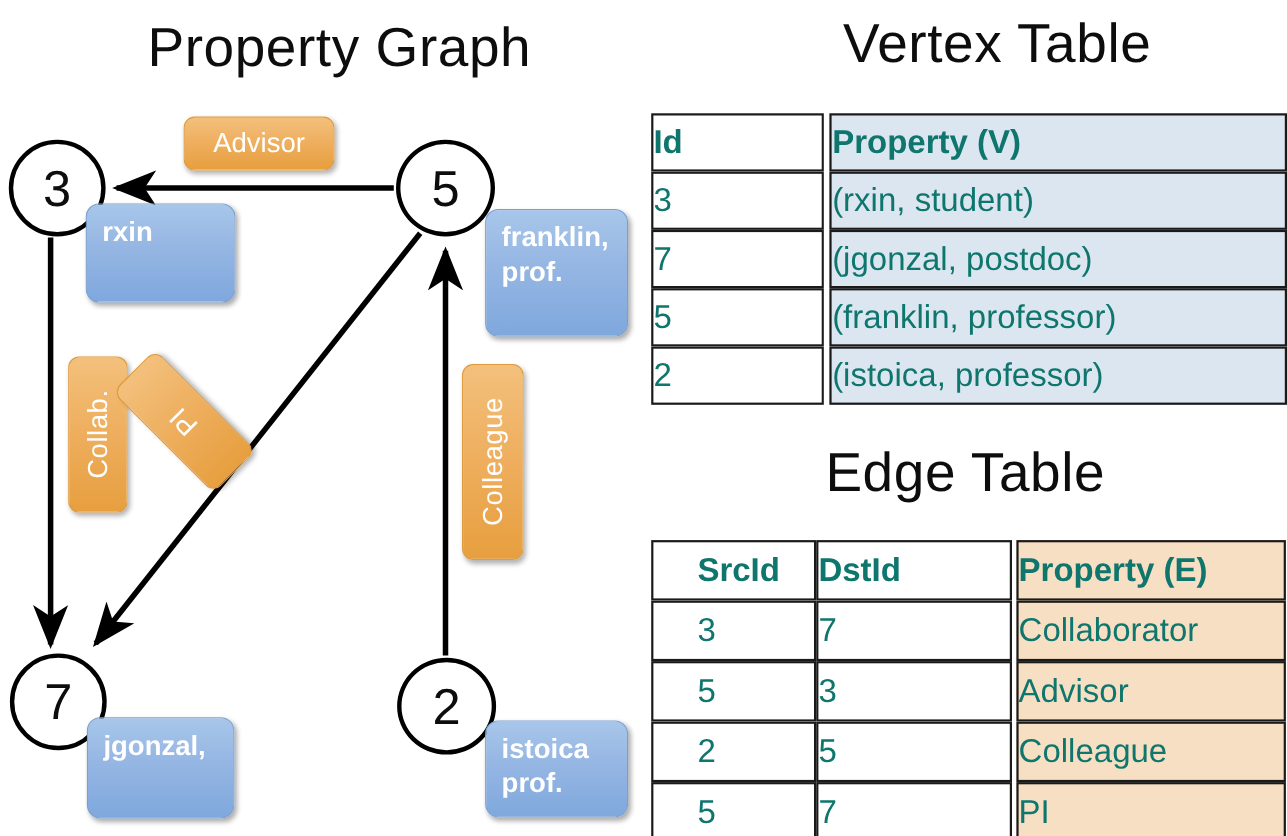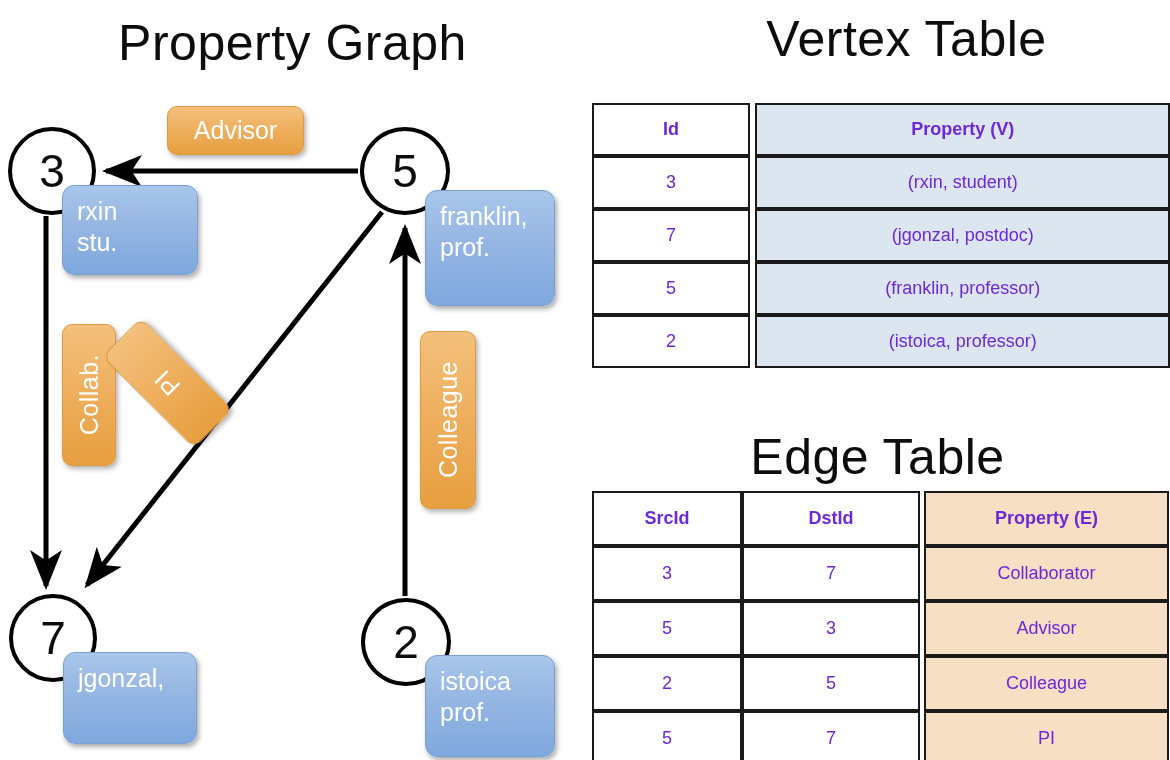--- a/index.html
+++ b/index.html
@@ -20,23 +20,23 @@
   .title {
     position: absolute;
     font-family: "Liberation Sans", sans-serif;
     font-weight: 300;
     font-size: 50px;
     letter-spacing: 0.5px;
     color: #0d0d0d;
     white-space: nowrap;
     text-align: center;
   }
-  #title-property-graph { left: 0px;   top: 14px;  width: 585px; }
+  #title-property-graph { left: 16px;   top: 14px;  width: 585px; }
   #title-vertex-table   { left: 614px; top: 10px;  width: 585px; }
-  #title-edge-table     { left: 585px; top: 400px; width: 585px; margin-top: 28px; }
+  #title-edge-table     { left: 585px; top: 400px; width: 585px; }
 
   
   #graph-panel {
     position: absolute;
     left: 0; top: 0;
     width: 585px; height: 760px;
   }
   #graph-svg {
     position: absolute;
     left: 0; top: 0;
@@ -66,30 +66,31 @@
 
   
   .prop-box {
     position: absolute;
     border-radius: 12px;
     background: linear-gradient(to bottom, #a8c6ea 0%, #95b6e3 45%, #7fa8dd 100%);
     border: 1px solid #7ba0d0;
     box-shadow: 2px 3px 5px rgba(0,0,0,0.33);
     color: #ffffff;
     font-size: 25px;
-    font-weight: 400;
+    font-weight: 700;
     line-height: 1.22;
     padding: 10px 0 10px 14px;
     box-sizing: border-box;
     z-index: 4;
+    margin-left: 16px;
   }
   #prop-rxin      { left: 62px;  top: 185px; width: 136px; height: 90px; }
   #prop-franklin  { left: 425px; top: 190px; width: 130px; height: 116px; }
   #prop-jgonzal   { left: 63px;  top: 652px; width: 134px; height: 92px; }
-  #prop-istoica   { left: 425px; top: 655px; width: 130px; height: 102px; }
+  #prop-istoica   { left: 425px; top: 655px; width: 130px; height: 88px; }
 
   
   .edge-label {
     position: absolute;
     border-radius: 10px;
     background: linear-gradient(to bottom, #f3c07c 0%, #eeae5d 50%, #e79f3f 100%);
     border: 1px solid #dd9a3e;
     box-shadow: 2px 3px 5px rgba(0,0,0,0.3);
     color: #ffffff;
     font-size: 25px;
@@ -130,44 +131,44 @@
   
   .data-table {
     position: absolute;
     border-collapse: separate;
     border-spacing: 0;
     font-family: "Liberation Sans", sans-serif;
     font-weight: 300;
   }
   .data-table td, .data-table th {
     border: 2px solid #1a1a1a;
-    text-align: center;
-    font-size: 18px;
-    font-weight: 300;
-    color: #6d28d9;
+    text-align: left;
+    font-size: 30px;
+    font-weight: 300;
+    color: #0f766e;
     padding: 0;
     box-sizing: border-box;
   }
   .data-table th {
     font-weight: bold;
   }
 
   
   #vertex-table {
     left: 592px; top: 103px;
   }
   #vertex-table .col-id    { width: 172px; height: 53px; background: #ffffff; }
   #vertex-table .col-prop  { width: 448px; height: 53px; background: #dce6f1; }
   #vertex-table .spacer    { width: 6px;  border: none; background: #ffffff; padding: 0; }
 
   
   #edge-table {
     left: 592px; top: 491px;
   }
-  #edge-table .col-src   { width: 150px; height: 55px; background: #ffffff; }
+  #edge-table .col-src   { width: 150px; height: 55px; background: #ffffff; padding-left: 40px; }
   #edge-table .col-dst   { width: 178px; height: 55px; background: #ffffff; }
   #edge-table .col-prop  { width: 245px; height: 55px; background: #f7dfc4; }
   #edge-table .spacer    { width: 4px;  border: none; background: #ffffff; padding: 0; }
 </style>
 </head>
 <body>
 
 <div class="title" id="title-property-graph">Property Graph</div>
 
 <div class="title" id="title-vertex-table">Vertex Table</div>
@@ -200,21 +201,20 @@
   </div>
   <div class="vertex-node" id="node-7">
     <span>7</span>
   </div>
   <div class="vertex-node" id="node-2">
     <span>2</span>
   </div>
 
   <div class="prop-box" id="prop-rxin">
     <div>rxin</div>
-    <div>stu.</div>
   </div>
 
   <div class="prop-box" id="prop-franklin">
     <div>franklin,</div>
     <div>prof.</div>
   </div>
 
   <div class="prop-box" id="prop-jgonzal">
     <div>jgonzal,</div>
   </div>

